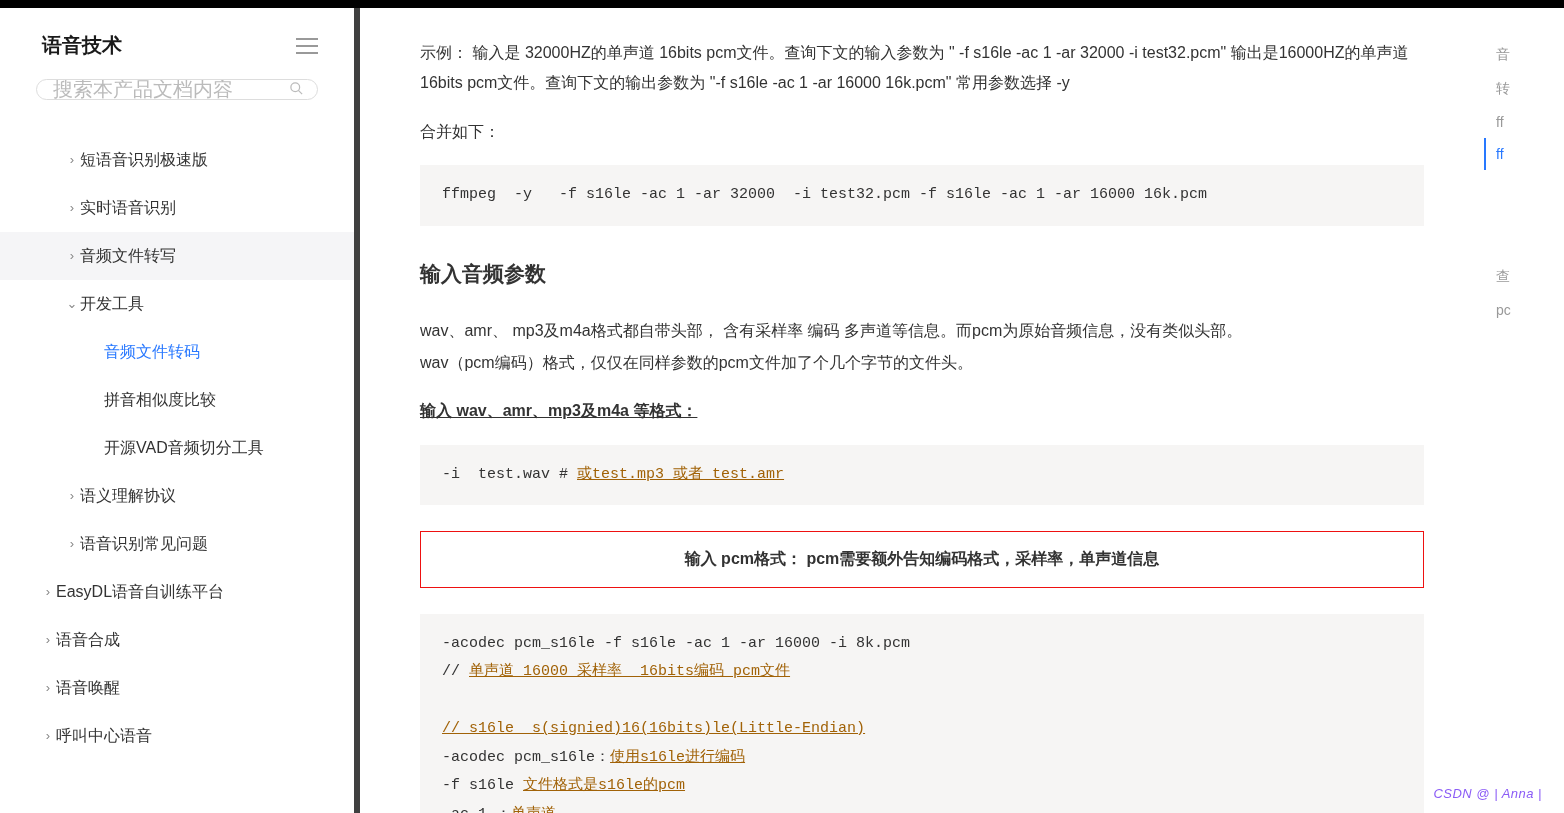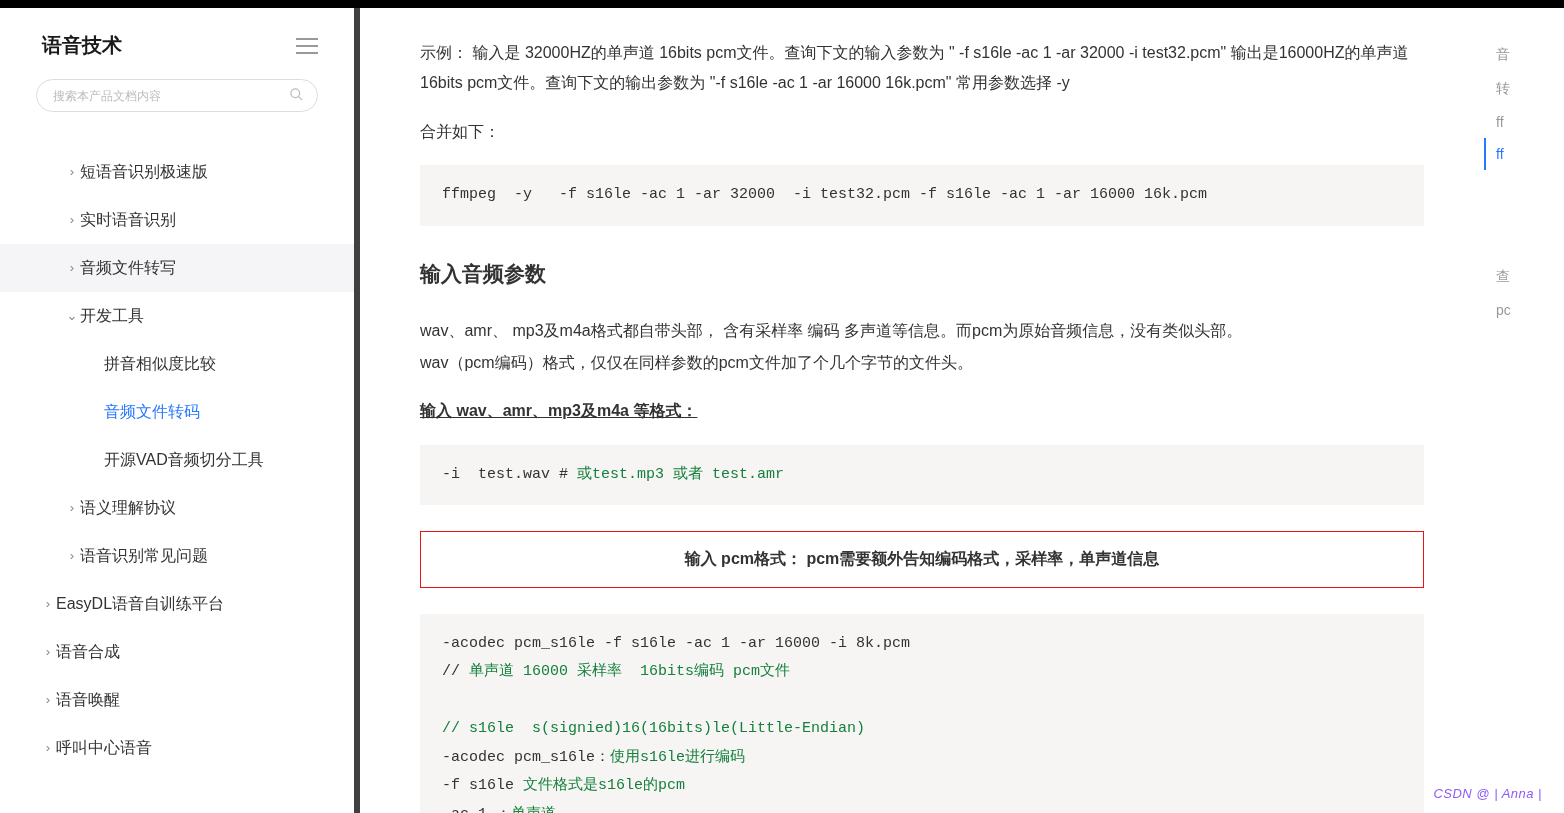--- a/index.html
+++ b/index.html
@@ -27,22 +27,22 @@
     display: flex; justify-content: space-between; align-items: center;
     padding: 0 36px 0 42px;
     margin-bottom: 20px;
   }
   .sidebar-title { font-size: 20px; font-weight: 600; color: #1a1a1a; }
   .hamburger { display: flex; flex-direction: column; gap: 5px; cursor: pointer; }
   .hamburger span { display: block; width: 22px; height: 2px; background: #999; }
 
   .search-wrap { padding: 0 36px; margin-bottom: 36px; }
   .search {
-    width: 100%; height: 33px; border: 1px solid #ddd; border-radius: 18px;
-    padding: 0 40px 0 16px; font-size: 12px; outline: none; color: #666;
+    width: 100%; height: 21px; border: 1px solid #ddd; border-radius: 18px;
+    padding: 0 40px 0 16px; font-size: 20px; outline: none; color: #666;
   }
   .search::placeholder { color: #bbb; }
   .search-rel { position: relative; }
   .search-icon { position: absolute; right: 14px; top: 50%; transform: translateY(-50%); color: #bbb; font-size: 15px; }
 
   .nav { list-style: none; }
   .nav li {
     padding: 12px 0 12px 56px;
     font-size: 16px; color: #333; cursor: pointer;
     position: relative; line-height: 1.5;
@@ -74,21 +74,21 @@
   pre.code {
     background: #f6f5f4;
     padding: 16px 22px;
     font-family: "SFMono-Regular", Consolas, "Courier New", monospace;
     font-size: 15px;
     white-space: pre-wrap;
     word-break: break-all;
     margin-bottom: 26px;
     line-height: 1.9;
   }
-  pre.code .cmt { color: #15803d; }
+  pre.code .cmt { color: #a16207; text-decoration: underline; }
 
   .red-box {
     border: 1.5px solid #e11; padding: 12px 8px; margin: 22px 0 26px;
     font-size: 16px; font-weight: 600; text-align: center;
   }
 
   
   .toc {
     position: absolute; right: 0; top: 8px; bottom: 0; width: 80px;
     padding-top: 30px; font-size: 14px; color: #999;
@@ -126,22 +126,22 @@
             <line x1="21" y1="21" x2="15" y2="15"></line>
           </svg>
       </span>
     </div>
   </div>
   <ul class="nav" id="nav">
       <li class="lvl-1"><span class="chev">›</span><span>短语音识别极速版</span></li>
       <li class="lvl-1"><span class="chev">›</span><span>实时语音识别</span></li>
       <li class="lvl-1 active-bg"><span class="chev">›</span><span>音频文件转写</span></li>
       <li class="lvl-1"><span class="chev">⌄</span><span>开发工具</span></li>
+      <li class="lvl-2 active-link"><span>音频文件转码</span></li>
       <li class="lvl-2"><span>拼音相似度比较</span></li>
-      <li class="lvl-2 active-link"><span>音频文件转码</span></li>
       <li class="lvl-2"><span>开源VAD音频切分工具</span></li>
       <li class="lvl-1"><span class="chev">›</span><span>语义理解协议</span></li>
       <li class="lvl-1"><span class="chev">›</span><span>语音识别常见问题</span></li>
       <li class="lvl-0"><span class="chev">›</span><span>EasyDL语音自训练平台</span></li>
       <li class="lvl-0"><span class="chev">›</span><span>语音合成</span></li>
       <li class="lvl-0"><span class="chev">›</span><span>语音唤醒</span></li>
       <li class="lvl-0"><span class="chev">›</span><span>呼叫中心语音</span></li>
     </ul>
 </aside>
 

